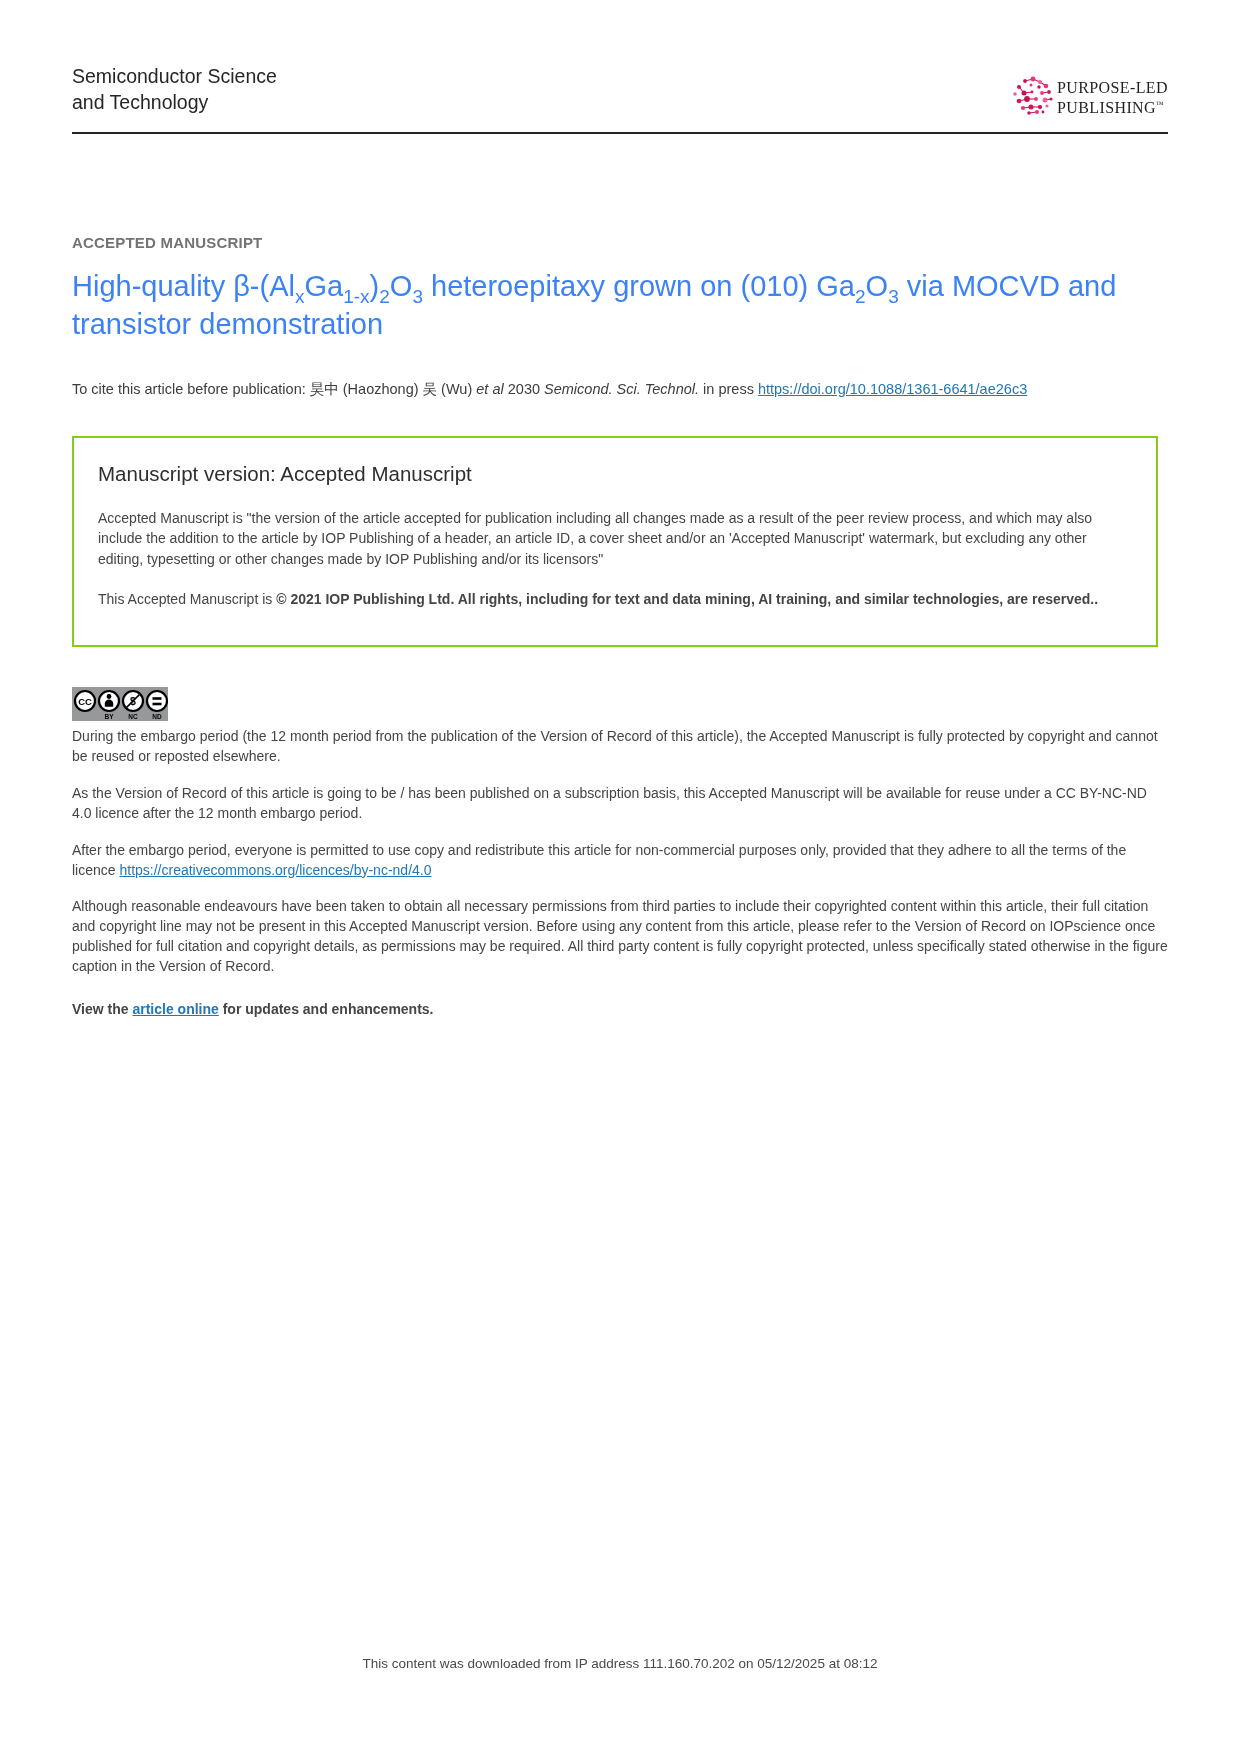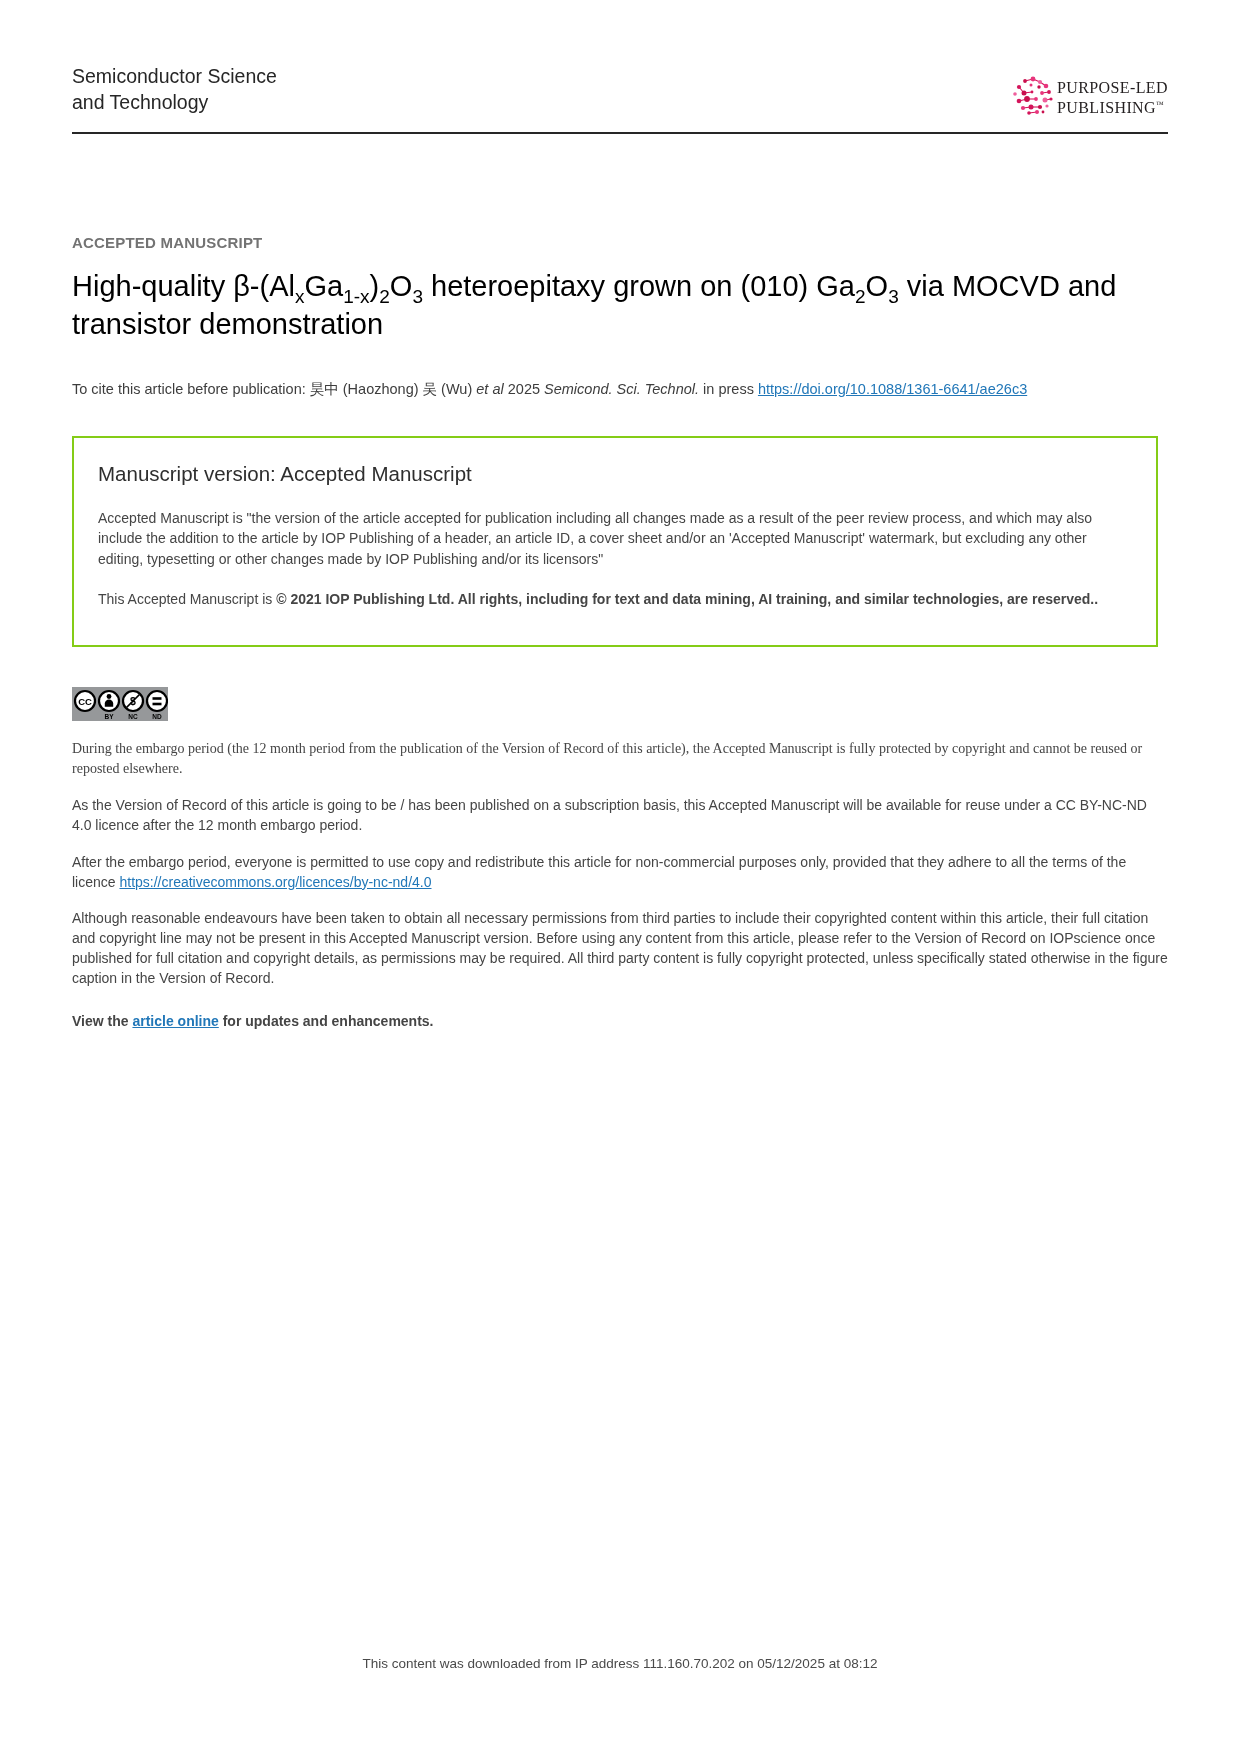--- a/index.html
+++ b/index.html
@@ -47,21 +47,21 @@
     font-size: 15px;
     font-weight: 700;
     color: #737373;
     letter-spacing: 0.2px;
   }
   .article-title {
     margin-top: 16px;
     font-size: 29px;
     font-weight: 400;
     line-height: 1.32;
-    color: #000000;
+    color: #3b82f6;
   }
   .article-title sub { font-size: 19px; line-height: 0; }
 
   
   .citation {
     margin-top: 34px;
     font-size: 14.5px;
     line-height: 1.55;
     color: #3d3d3d;
   }
@@ -90,21 +90,21 @@
   .bold { font-weight: 700; }
 
   
   .cc-badge { margin-top: 40px; display: block; }
   .para {
     font-size: 14px;
     line-height: 1.42;
     color: #454545;
     margin-top: 17px;
   }
-  .para.first { margin-top: 14px; font-family: Liberation Serif, serif; }
+  .para.first { margin-top: 2px; }
 
   .view-line { margin-top: 24px; font-size: 14px; color: #454545; font-weight: bold; }
 
   
   .footer {
     position: absolute;
     top: 1656px;
     left: 0;
     width: 100%;
     text-align: center;
@@ -173,21 +173,21 @@
       </span>
     </div>
   </div>
 
   <div class="content">
 
     <div class="am-label">ACCEPTED MANUSCRIPT</div>
 
     <h1 class="article-title"><span>High-quality β-(Al</span><sub>x</sub><span>Ga</span><sub>1-x</sub><span>)</span><sub>2</sub><span>O</span><sub>3</sub><span> heteroepitaxy grown on (010) Ga</span><sub>2</sub><span>O</span><sub>3</sub><span> via MOCVD and transistor demonstration</span></h1>
 
-    <p class="citation"><span>To cite this article before publication: 昊中 (Haozhong) 吴 (Wu) </span><span class="it">et al</span><span> 2025 </span><span class="it">Semicond. Sci. Technol.</span><span> in press </span><a class="link">https://doi.org/10.1088/1361-6641/ae26c3</a></p>
+    <p class="citation"><span>To cite this article before publication: 昊中 (Haozhong) 吴 (Wu) </span><span class="it">et al</span><span> 2030 </span><span class="it">Semicond. Sci. Technol.</span><span> in press </span><a class="link">https://doi.org/10.1088/1361-6641/ae26c3</a></p>
 
     <div class="version-box">
       <h2>Manuscript version: Accepted Manuscript</h2>
       <p>Accepted Manuscript is "the version of the article accepted for publication including all changes made as a result of the peer review process, and which may also include the addition to the article by IOP Publishing of a header, an article ID, a cover sheet and/or an 'Accepted Manuscript' watermark, but excluding any other editing, typesetting or other changes made by IOP Publishing and/or its licensors"</p>
       <p><span>This Accepted Manuscript is </span><span class="bold">© 2021 IOP Publishing Ltd. All rights, including for text and data mining, AI training, and similar technologies, are reserved..</span></p>
     </div>
 
     <span class="cc-badge">
       <svg width="96" height="34" viewBox="0 0 96 34" aria-hidden="true">
         <rect x="0" y="0" width="96" height="34" fill="#96989a"></rect>

